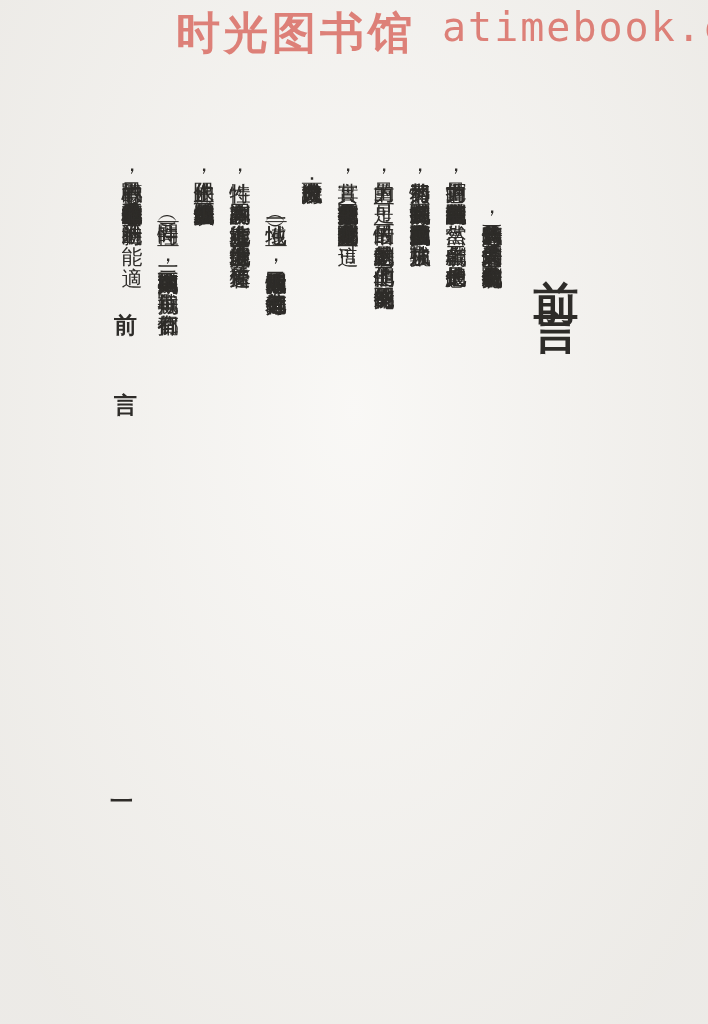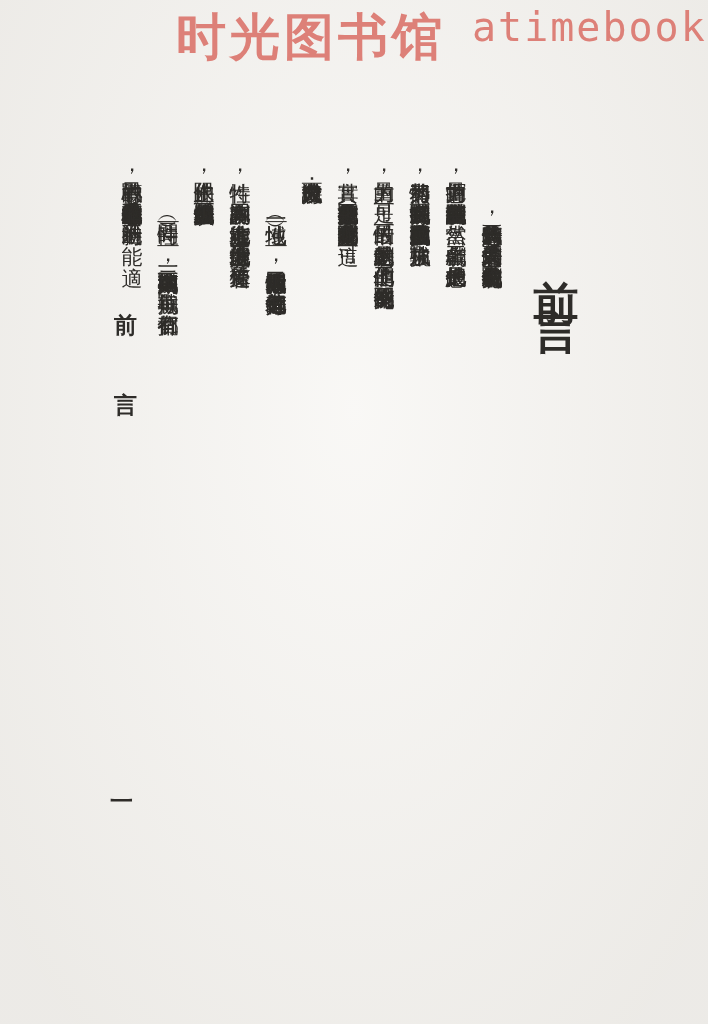--- a/index.html
+++ b/index.html
@@ -17,21 +17,21 @@
   }
   
   .watermark{
     position:absolute;top:4px;left:176px;right:20px;
     display:flex;align-items:flex-start;gap:26px;
     color:#dd8078;
     white-space:nowrap;
     user-select:none;
   }
   .watermark .cn{
-    font-size:50px;font-weight:bold;letter-spacing:4px;
+    font-size:44px;font-weight:bold;letter-spacing:4px;
     font-family:"DejaVu Sans","Liberation Sans",sans-serif;
   }
   .watermark .en{
     font-size:40px;letter-spacing:2px;
     font-family:"DejaVu Sans Mono","Liberation Mono",monospace;
   }
   
   .text-block{
     position:absolute;top:166px;right:118px;height:775px;
     writing-mode:vertical-rl;

